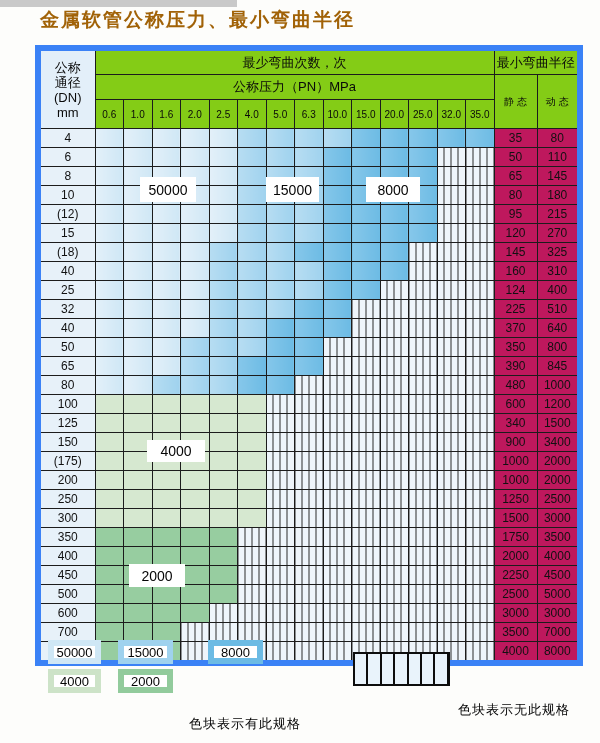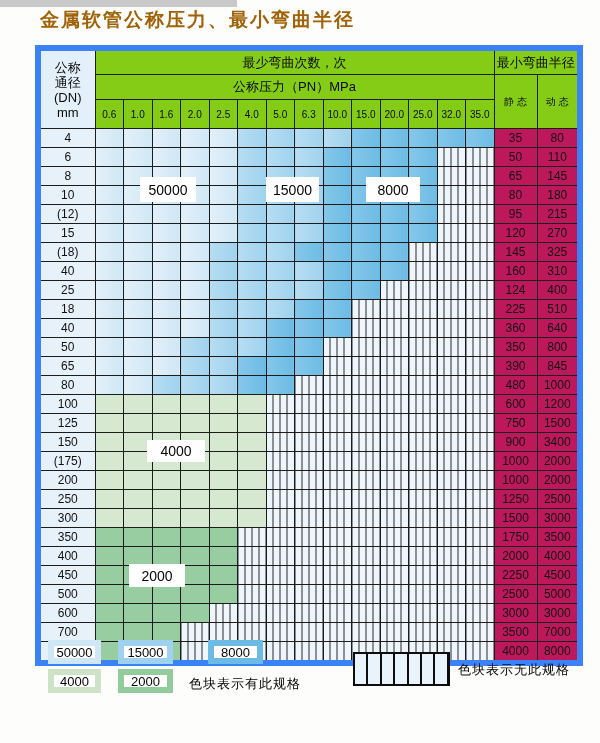--- a/index.html
+++ b/index.html
@@ -56,21 +56,21 @@
   .legend-box{
     position:absolute;box-sizing:border-box;border:6px solid #9fd2ee;background:#fff;
     display:flex;align-items:center;justify-content:center;width:53px;height:24px;
   }
   .legend-box span{font-size:13px;color:#050505;}
   .lb-50000{left:48px;top:640px;}
   .lb-15000{left:118px;top:640px;width:55px;}
   .lb-8000 {left:208px;top:640px;width:55px;}
   .lb-4000 {left:48px;top:669px;}
   .lb-2000 {left:118px;top:669px;width:55px;}
-  .legend-text{position:absolute;font-size:13px;color:#050505;letter-spacing:1px;}
+  .legend-text{position:absolute;font-size:13px;color:#050505;letter-spacing:1px;margin-top:40px;}
   .lt-has{left:189px;top:675px;text-align:right;}
   .lt-no{left:458px;top:661px;}
   .legend-striped{
     position:absolute;left:353px;top:652px;width:97px;height:34px;box-sizing:border-box;
     border:2px solid #0d0d0d;background:#e9f3fb;
     background-image:repeating-linear-gradient(90deg,transparent 0,transparent 11.4px,#0d0d0d 11.4px,#0d0d0d 13.4px);
   }
 </style>
 </head>
 <body>
@@ -298,21 +298,21 @@
         <td class="zD"></td>
         <td class="zD"></td>
         <td class="zx"></td>
         <td class="zx"></td>
         <td class="zx"></td>
         <td class="zx"></td>
         <td class="valcol">124</td>
         <td class="valcol">400</td>
       </tr>
       <tr>
-        <td class="dncol">18</td>
+        <td class="dncol">32</td>
         <td class="zL"></td>
         <td class="zL"></td>
         <td class="zL"></td>
         <td class="zL"></td>
         <td class="zM"></td>
         <td class="zM"></td>
         <td class="zM"></td>
         <td class="zD"></td>
         <td class="zD"></td>
         <td class="zx"></td>
@@ -332,21 +332,21 @@
         <td class="zM"></td>
         <td class="zM"></td>
         <td class="zD"></td>
         <td class="zD"></td>
         <td class="zD"></td>
         <td class="zx"></td>
         <td class="zx"></td>
         <td class="zx"></td>
         <td class="zx"></td>
         <td class="zx"></td>
-        <td class="valcol">360</td>
+        <td class="valcol">370</td>
         <td class="valcol">640</td>
       </tr>
       <tr>
         <td class="dncol">50</td>
         <td class="zL"></td>
         <td class="zL"></td>
         <td class="zL"></td>
         <td class="zM"></td>
         <td class="zM"></td>
         <td class="zM"></td>
@@ -427,21 +427,21 @@
         <td class="zg"></td>
         <td class="zg"></td>
         <td class="zx"></td>
         <td class="zx"></td>
         <td class="zx"></td>
         <td class="zx"></td>
         <td class="zx"></td>
         <td class="zx"></td>
         <td class="zx"></td>
         <td class="zx"></td>
-        <td class="valcol">750</td>
+        <td class="valcol">340</td>
         <td class="valcol">1500</td>
       </tr>
       <tr>
         <td class="dncol">150</td>
         <td class="zg"></td>
         <td class="zg"></td>
         <td class="zg"></td>
         <td class="zg"></td>
         <td class="zg"></td>
         <td class="zg"></td>

